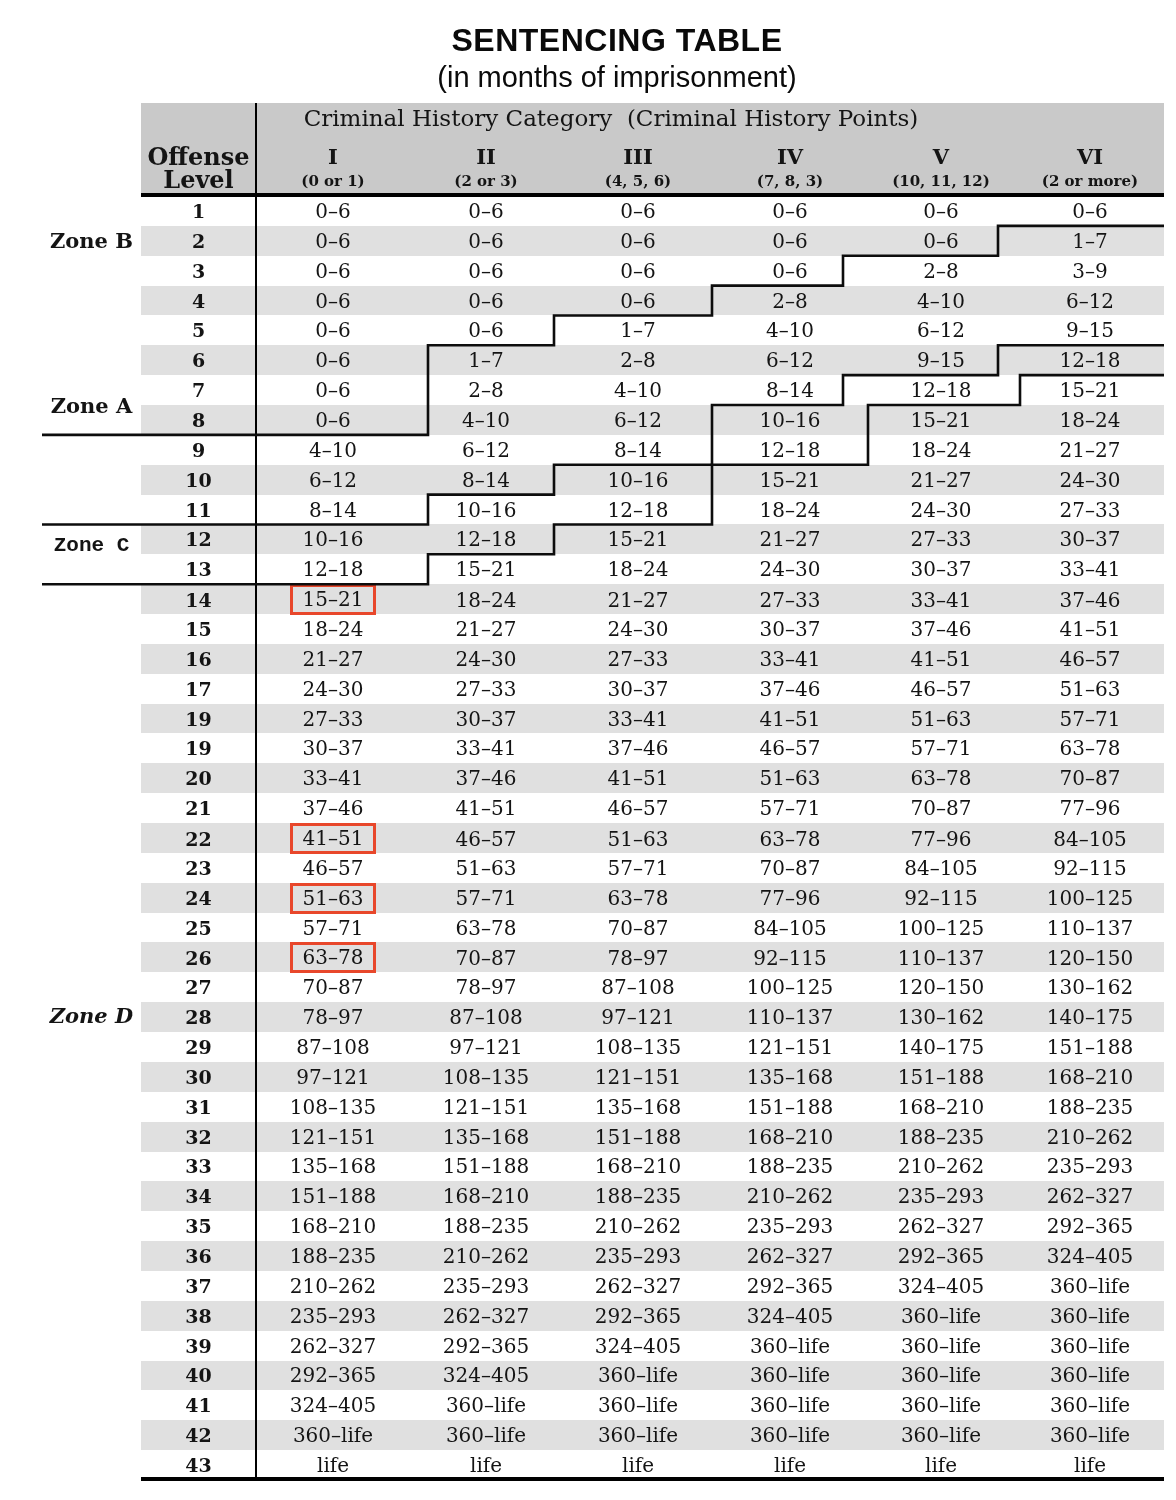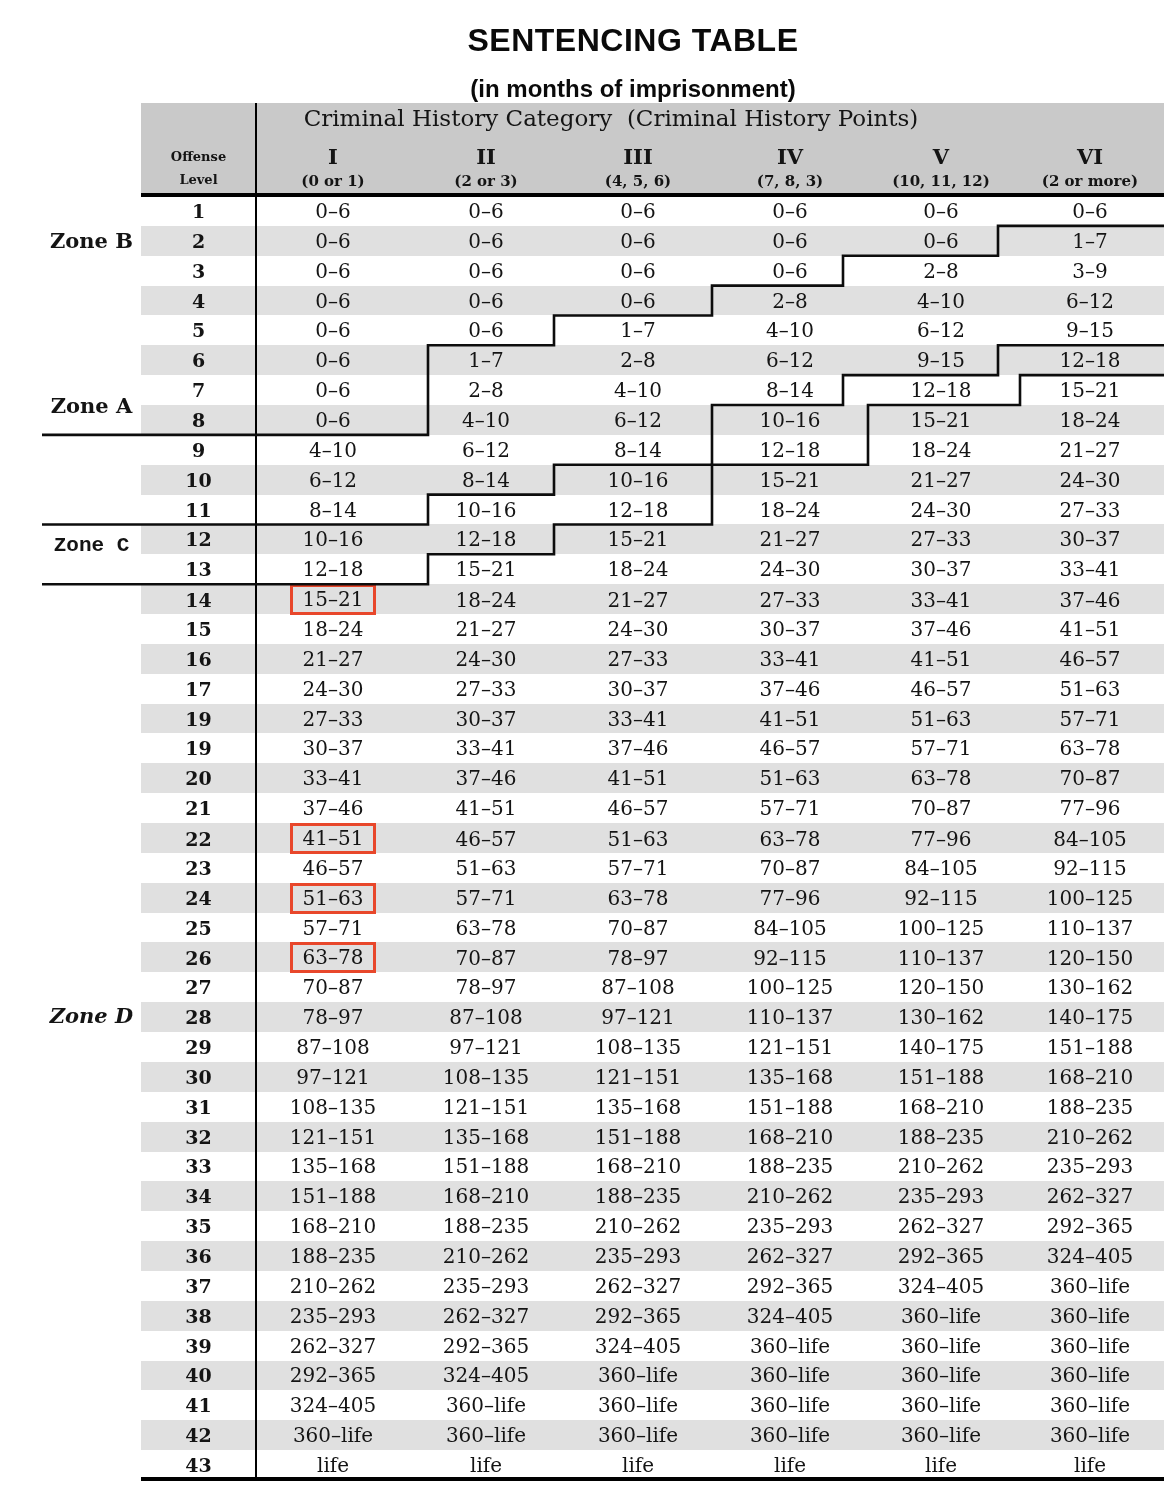--- a/index.html
+++ b/index.html
@@ -1,30 +1,30 @@
 <!DOCTYPE html>
 <html><head>
 <meta charset="utf-8">
 <style>
   html,body{margin:0;padding:0;background:#fff;}
   .page{position:relative;width:1176px;height:1500px;background:#ffffff;overflow:hidden;
         font-family:"DejaVu Serif","Liberation Serif",serif;color:#141414;}
-  .titleblock{position:absolute;top:22px;left:90px;width:1086px;text-align:center;
+  .titleblock{position:absolute;top:22px;left:74px;width:1086px;text-align:center;
         font-family:"Liberation Sans","DejaVu Sans",sans-serif;color:#0a0a0a;}
   .title{font-size:32px;font-weight:600;letter-spacing:0.5px;line-height:36px;}
-  .subtitle{font-size:24px;font-weight:700;line-height:34px;margin-top:14px;}
+  .subtitle{font-size:29px;font-weight:400;line-height:34px;margin-top:2px;}
 
   .twrap{position:absolute;left:42px;top:103px;width:1122px;height:1377px;}
 
   .thead{position:absolute;left:99px;top:0;width:1023px;height:93px;background:#c9c9c9;
          display:grid;grid-template-columns:115px 154px 152px 152px 152px 150px 148px;}
   .cat{position:absolute;left:115px;top:2px;width:908px;text-align:center;
        font-weight:normal;font-size:23px;white-space:pre;}
   .ohead{display:flex;flex-direction:column;justify-content:flex-end;align-items:center;
-         padding-bottom:5px;font-weight:bold;font-size:13px;line-height:23px;}
+         padding-bottom:5px;font-weight:bold;font-size:24px;line-height:23px;}
   .hcol{display:flex;flex-direction:column;justify-content:flex-end;align-items:center;padding-bottom:3px;}
   .hnum{font-weight:bold;font-size:21px;line-height:27px;}
   .hpts{font-weight:bold;font-size:15px;line-height:23px;}
 
   .tbody{position:absolute;left:99px;top:93px;width:1023px;}
   .trow{display:grid;grid-template-columns:115px 154px 152px 152px 152px 150px 148px;height:29.86px;}
   .trow.stripe{background:#e0e0e0;}
   .ocell{display:flex;align-items:center;justify-content:center;font-weight:bold;font-size:19px;}
   .cell{display:flex;align-items:center;justify-content:center;font-size:20px;}
   .val{display:inline-block;}

